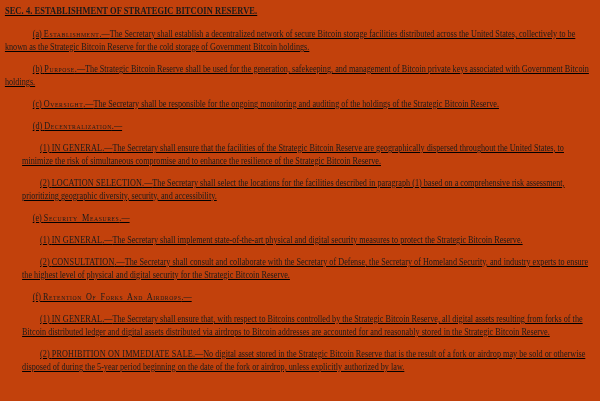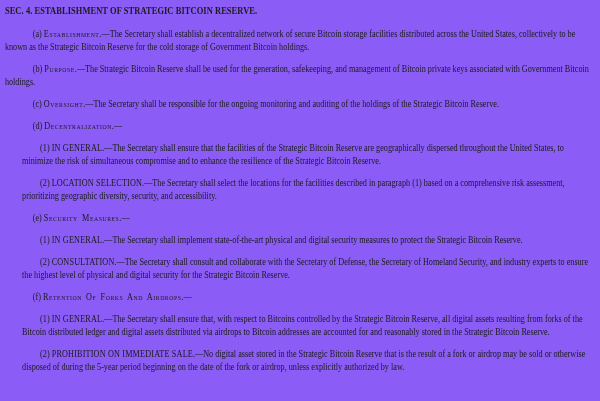--- a/index.html
+++ b/index.html
@@ -1,21 +1,22 @@
 <!DOCTYPE html>
 <html><head>
 <meta charset="utf-8">
 <style>
   html, body { margin: 0; padding: 0; background: #ffffff; }
   .page {
     position: relative;
     width: 600px;
     height: 401px;
-    background: #8b5cf6;
+    background: #c2410c;
     overflow: hidden;
+    text-decoration: underline;
   }
   
   .scale {
     width: 734px;
     transform: scaleX(0.818);
     transform-origin: 0 0;
     box-sizing: border-box;
     padding: 4px 14px 0 6px;
     font-family: "Liberation Serif", "DejaVu Serif", serif;
     font-size: 10px;

